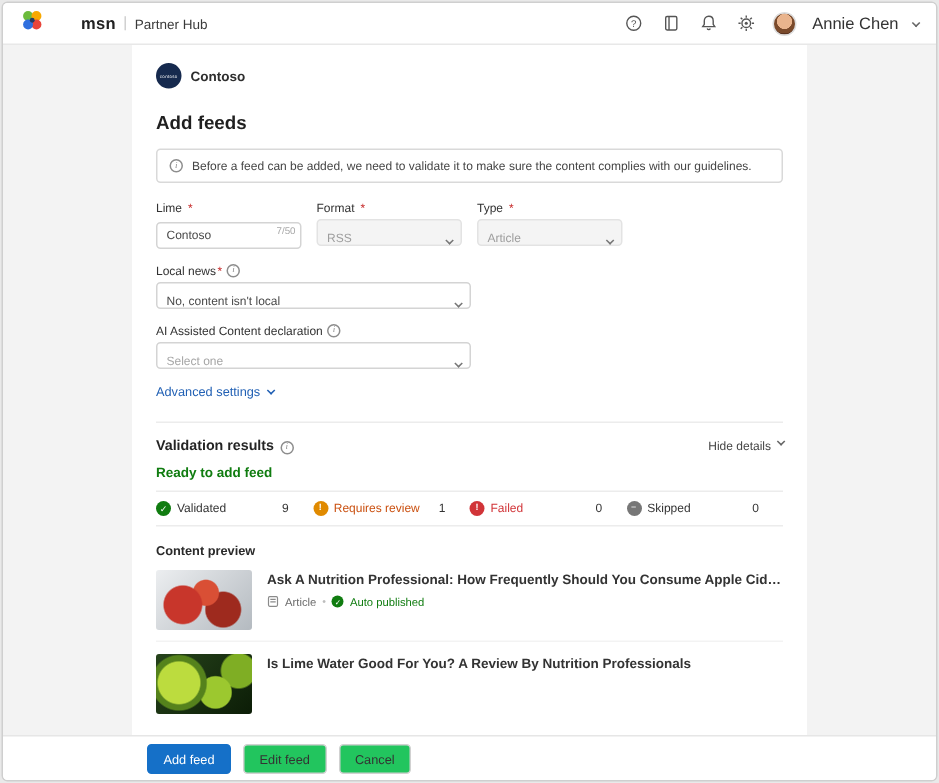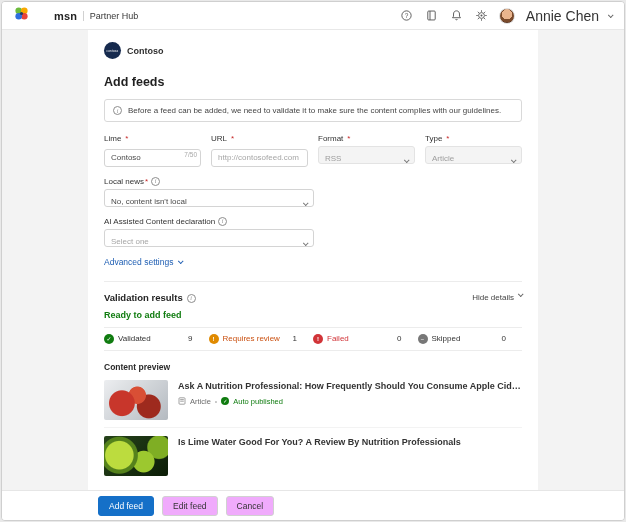--- a/index.html
+++ b/index.html
@@ -15,21 +15,21 @@
   .brand { display:flex; align-items:center; gap:5px; }
   .brand-name { font-size:11px; font-weight:bold; color:#222; letter-spacing:.2px;margin-left:20px; }
   .brand-sep { color:#c8c8c8; font-size:10px; }
   .product-name { font-size:9px; color:#3a3a3a; }
   .topbar-right { display:flex; align-items:center; gap:9px; }
   .tb-icon { width:16px; height:16px; display:flex; align-items:center; justify-content:center;
              background:none; border:none; cursor:pointer; padding:0; }
   .avatar { width:16px; height:16px; border-radius:50%;
             background: radial-gradient(circle at 50% 38%, #e9b48d 0 45%, #7a4a2b 46% 70%, #5b3420 71%);
             border:1px solid #ddd; }
-  .user-name { font-size:14px; color:#333; margin-left:2px; }
+  .user-name { font-size:11px; color:#333; margin-left:2px; }
   .chev { display:inline-block; width:4px; height:4px; border-right:1px solid currentColor;
           border-bottom:1px solid currentColor; transform:rotate(45deg) translateY(-1px); color:#666; }
 
   
   .page-body { position:absolute; top:28px; bottom:30px; left:0; right:0; overflow:hidden; }
   .card { width:450px; margin:0 auto; min-height:100%; background:#fff; padding:10px 16px 0 16px; }
 
   .account-chip { display:flex; align-items:center; gap:6px; margin-top:2px; }
   .chip-logo { width:17px; height:17px; border-radius:50%; background:#162a4e; color:#fff;
                font-size:3px; display:flex; align-items:center; justify-content:center; letter-spacing:.2px; }
@@ -113,21 +113,21 @@
   .pv-status { font-size:7.5px; }
   .st-success { color:#107c10; }
 
   
   .actionbar { position:absolute; bottom:0; left:0; right:0; height:30px; background:#fff;
                border-top:1px solid #e6e6e6; display:flex; align-items:center; gap:8px;
                padding-left:96px; z-index:5; }
   .btn { font-size:8.5px; border-radius:3px; padding:4px 10px; cursor:pointer;
          font-family:"Liberation Sans",sans-serif; }
   .btn-primary { background:#1570c8; border:1px solid #1570c8; color:#fff; }
-  .btn-secondary { background:#f0abfc; border:1px solid #d1d1d1; color:#333; }
+  .btn-secondary { background:#22c55e; border:1px solid #d1d1d1; color:#333; }
 </style>
 </head>
 <body>
 
 <div class="app">
 
   <header class="topbar">
     <div class="brand">
       <span>
         <svg width="15" height="15" viewBox="0 0 14 14">
@@ -201,24 +201,20 @@
       
       <div class="form-row1">
         <div>
           <div class="field-label req">Lime</div>
           <div class="input-wrap">
             <input class="t-input" type="text" value="Contoso" style="">
             <span class="char-counter">7/50</span>
           </div>
         </div>
         <div>
-          <div class="field-label req">URL</div>
-          <input class="t-input" type="text" placeholder="http://contosofeed.com" style="">
-        </div>
-        <div>
           <div class="field-label req">Format</div>
           <div class="sel disabled">
             <span class="muted-val">RSS</span>
             <span class="chev"></span>
           </div>
         </div>
         <div>
           <div class="field-label req">Type</div>
           <div class="sel disabled">
             <span class="muted-val">Article</span>

